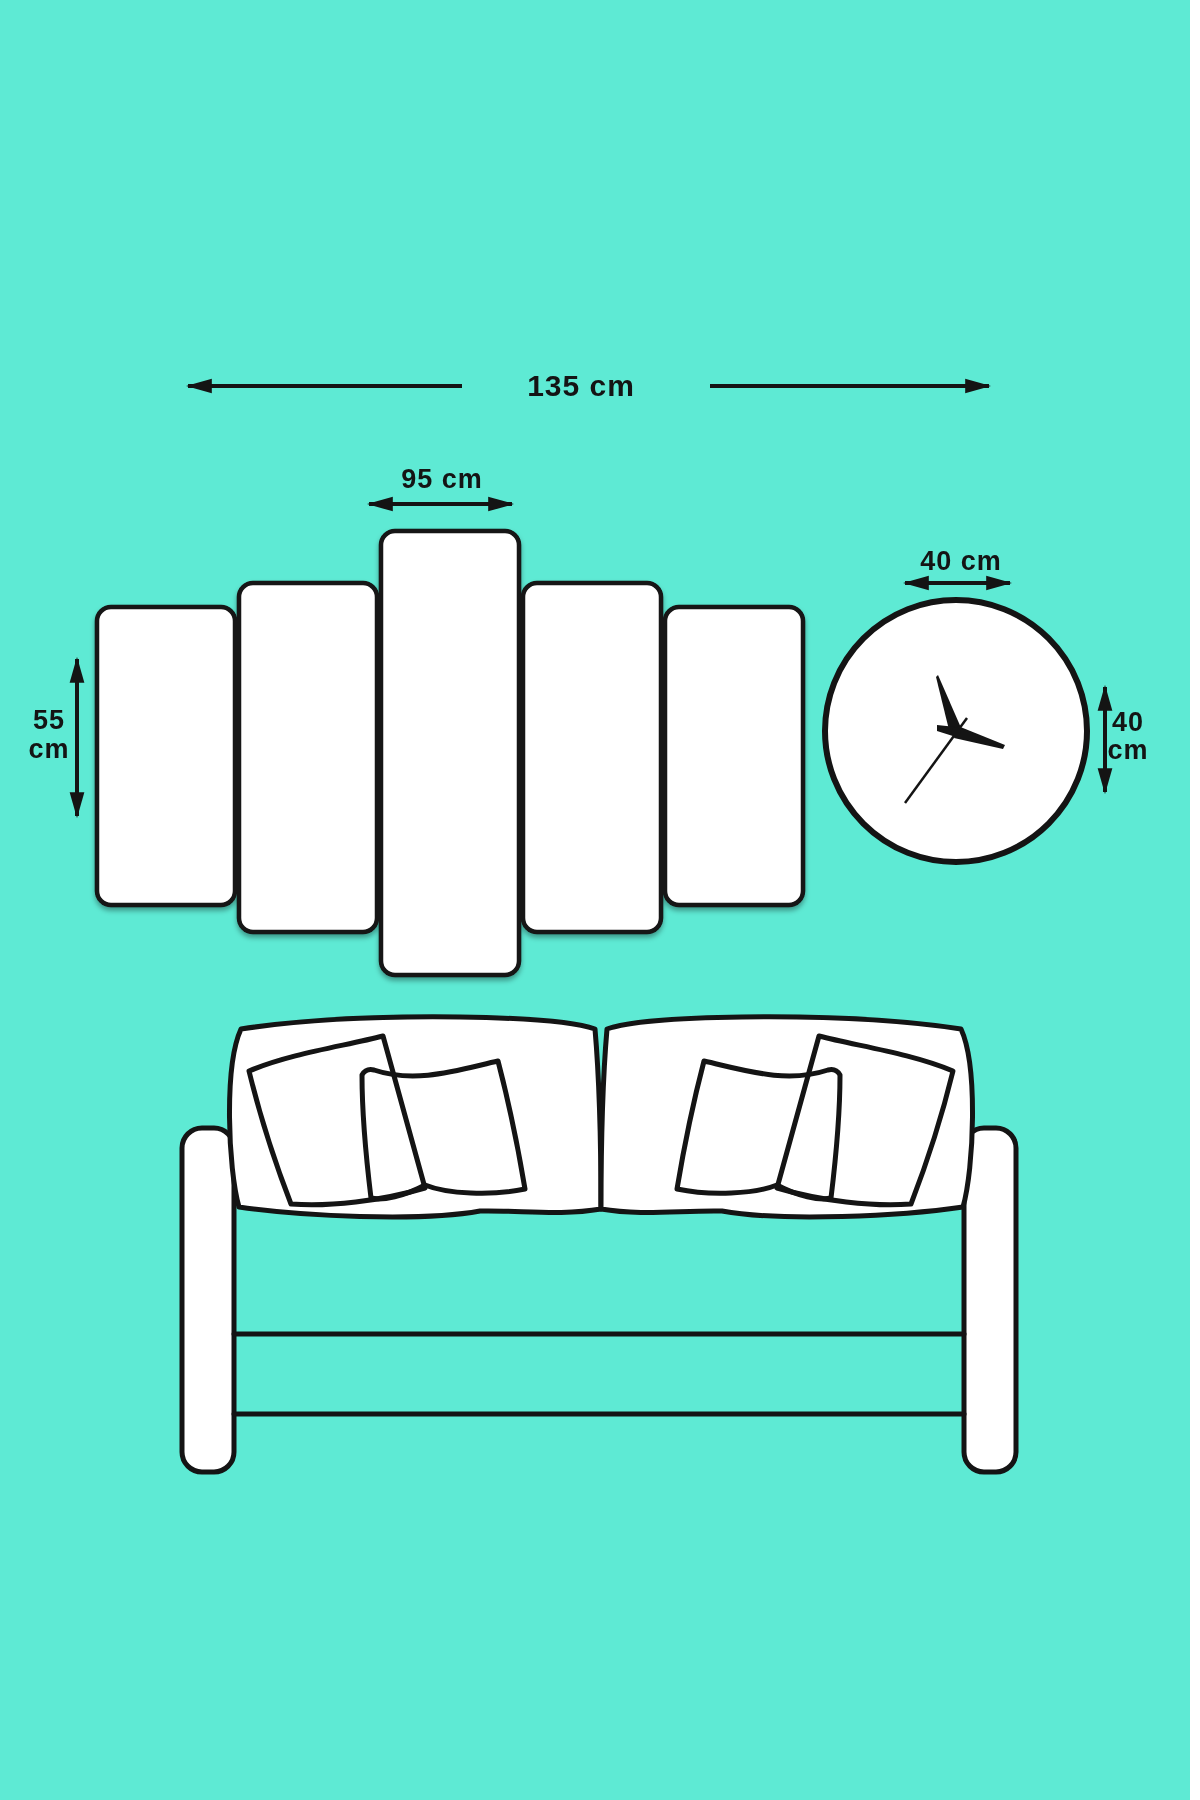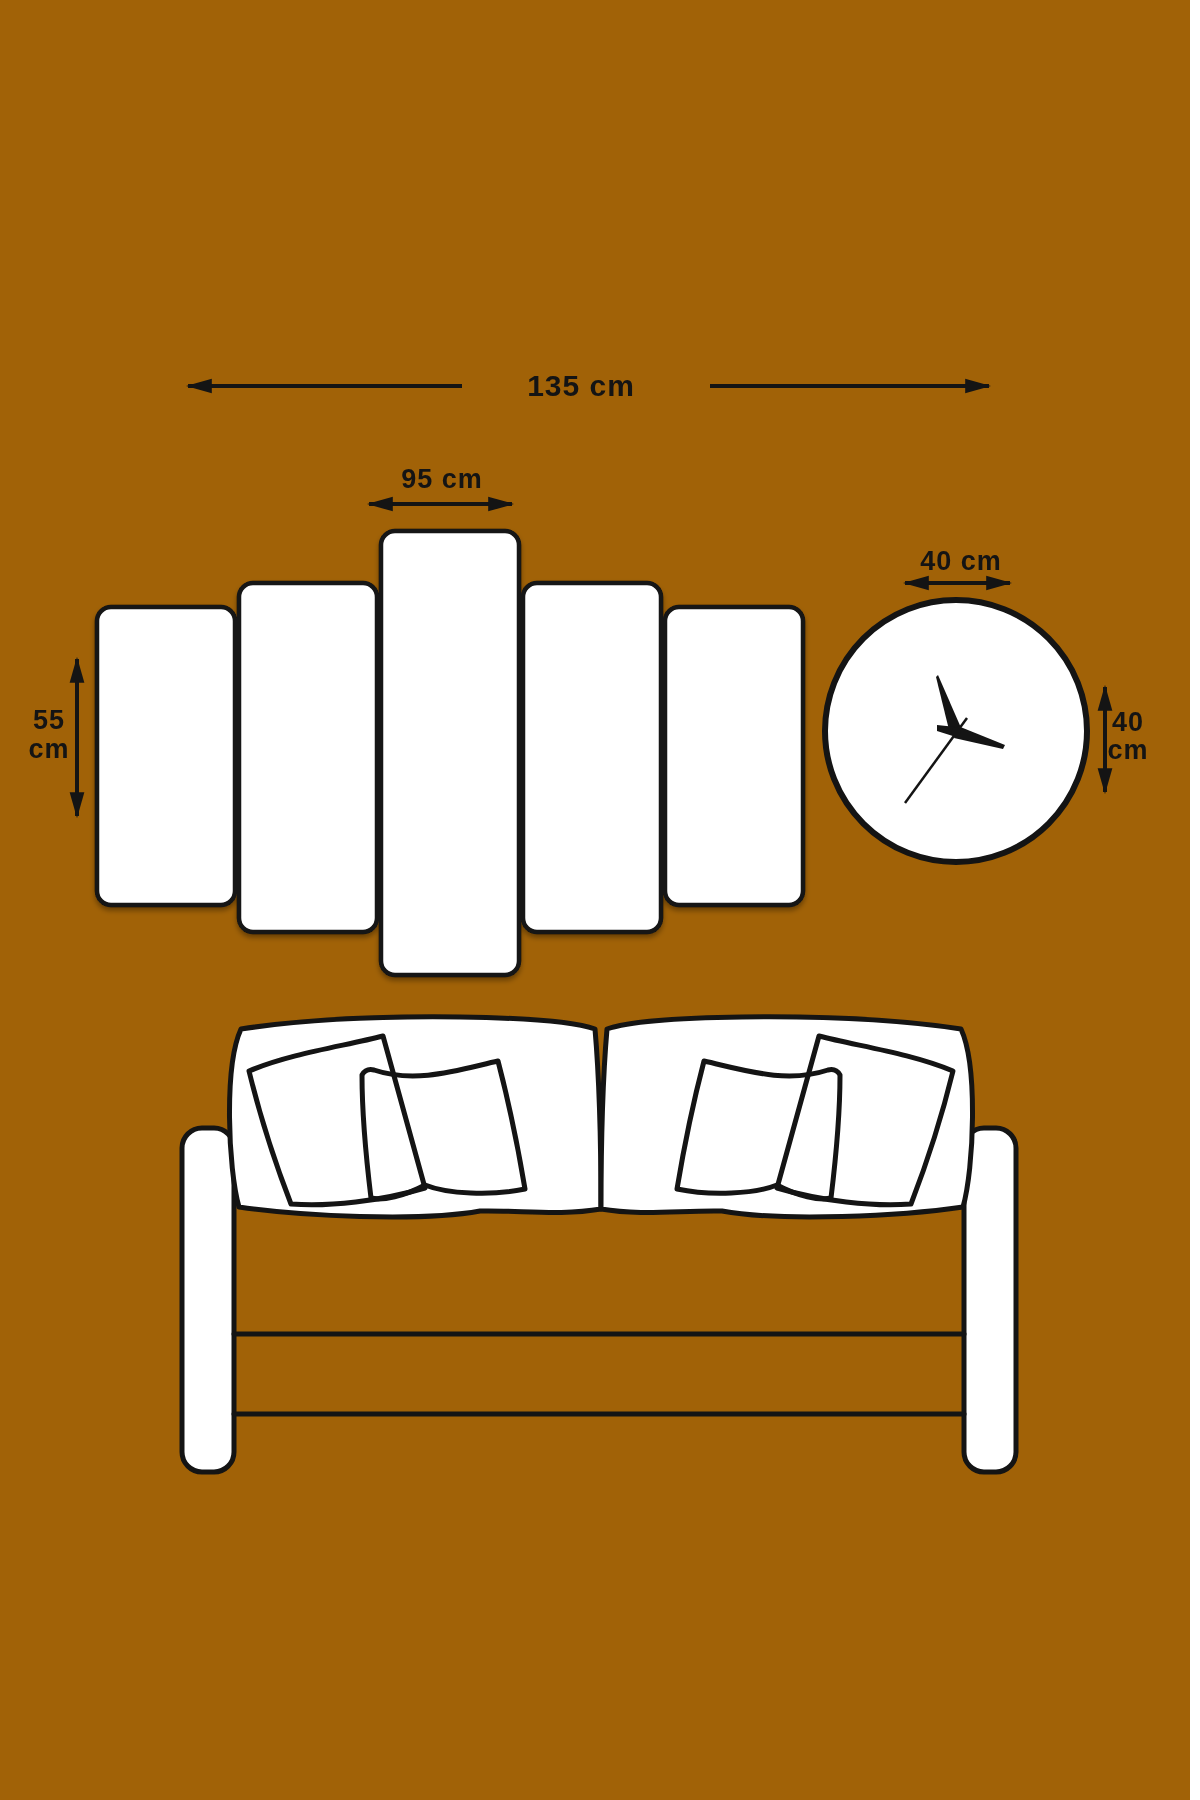--- a/index.html
+++ b/index.html
@@ -1,19 +1,19 @@
 <!DOCTYPE html>
 <html><head>
 <meta charset="utf-8">
 <style>
   html,body{margin:0;padding:0;background:#ffffff;}
   .stage{
     position:relative;
     width:1190px;height:1800px;
-    background:#a16207;
+    background:#5eead4;
     font-family:"Liberation Sans", sans-serif;
   }
   svg{display:block;}
   .dim{stroke:#141414;fill:none;stroke-width:4;stroke-linecap:butt;}
   .panel{fill:#ffffff;stroke:#141414;stroke-width:4.5;}
   .sofa{stroke:#141414;stroke-width:5;fill:none;stroke-linecap:round;stroke-linejoin:round;}
   .sofa-filled{stroke:#141414;stroke-width:5;fill:#ffffff;stroke-linejoin:round;}
   .hand{fill:#141414;stroke:none;}
   .dim-text{
     font-family:"Liberation Sans", sans-serif;

